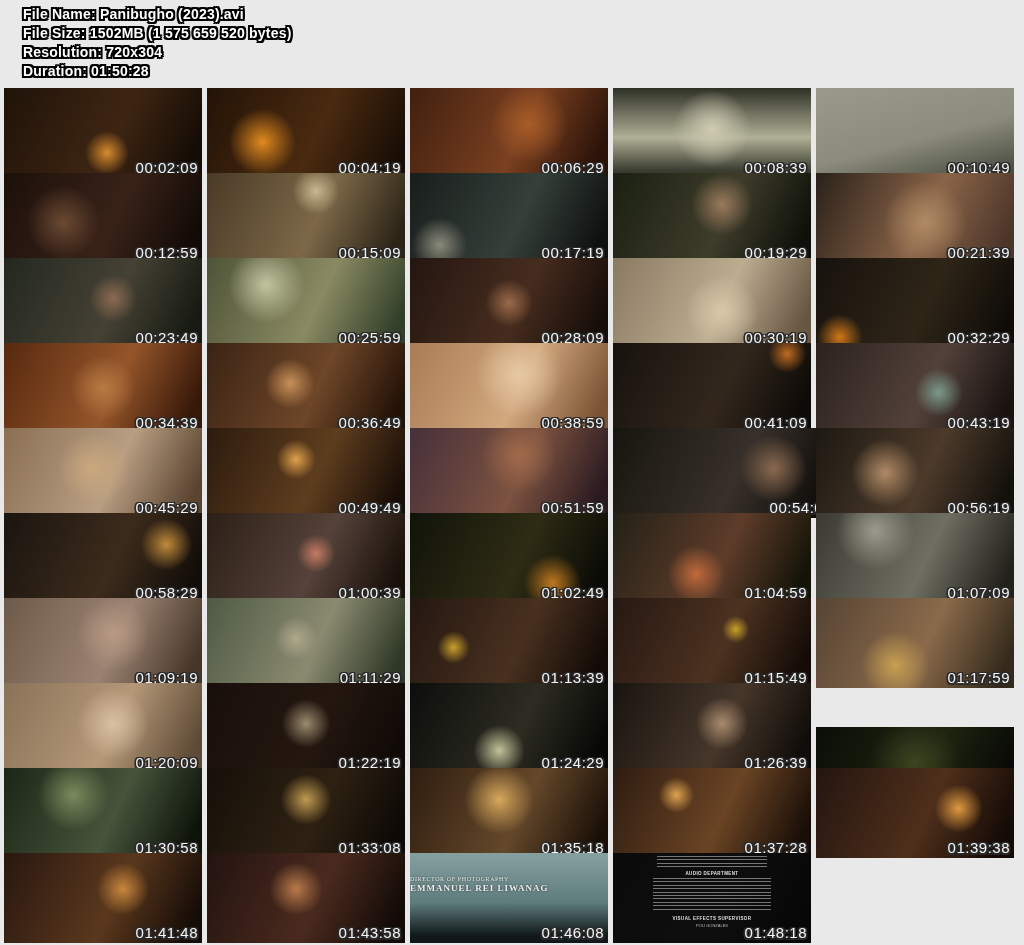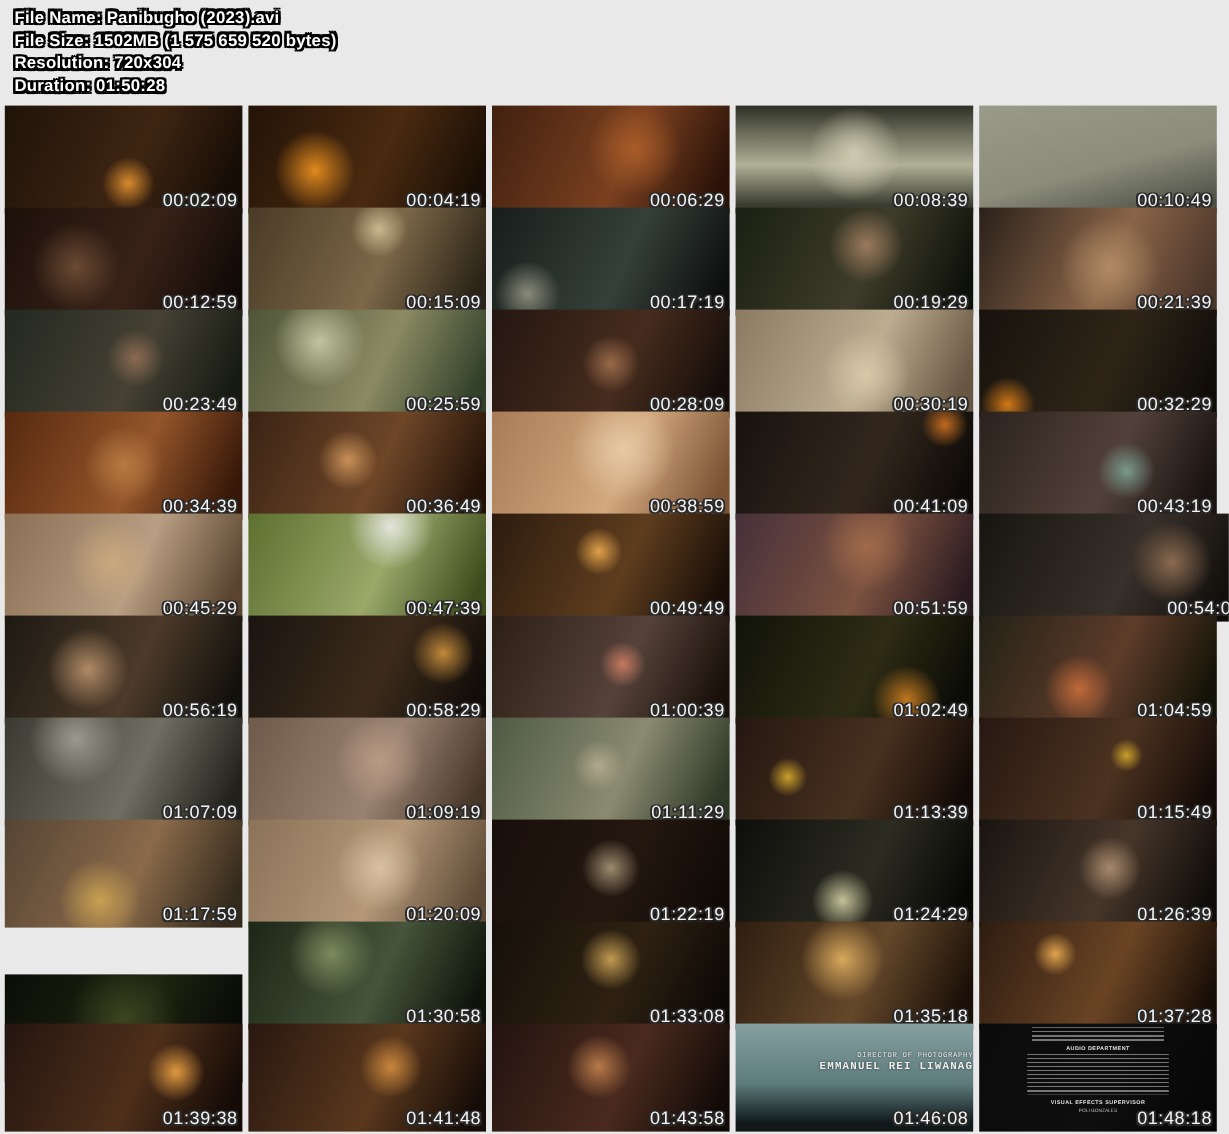--- a/index.html
+++ b/index.html
@@ -4,21 +4,21 @@
 <style>
   html,body{margin:0;padding:0;}
   body{
     width:1024px;height:945px;
     background:#e9e9e9;
     font-family:"Liberation Sans",sans-serif;
     position:relative;overflow:hidden;
   }
   
   .meta{
-    position:absolute;top:5px;left:12px;
+    position:absolute;top:5px;left:23px;
     font-size:14px;font-weight:bold;line-height:19px;
     color:#ffffff;
     text-shadow:
       -2px -2px 0 #000, 2px -2px 0 #000, -2px 2px 0 #000, 2px 2px 0 #000,
       -2px 0 0 #000, 2px 0 0 #000, 0 -2px 0 #000, 0 2px 0 #000,
       -1px -1px 0 #000, 1px -1px 0 #000, -1px 1px 0 #000, 1px 1px 0 #000;
     letter-spacing:0.2px;
   }
   
   .grid{
@@ -38,22 +38,22 @@
     color:#f5f5f5;letter-spacing:0.5px;
     text-shadow:
       -1.5px -1.5px 0 #2b2b2b, 1.5px -1.5px 0 #2b2b2b,
       -1.5px 1.5px 0 #2b2b2b, 1.5px 1.5px 0 #2b2b2b,
       -1.5px 0 0 #2b2b2b, 1.5px 0 0 #2b2b2b,
       0 -1.5px 0 #2b2b2b, 0 1.5px 0 #2b2b2b;
   }
   
   .caption{
     position:absolute;left:0;right:0;top:26%;
-    text-align:right;color:#efefef;
-    font-family:Liberation Mono, monospace;
+    text-align:left;color:#efefef;
+    font-family:Liberation Serif, serif;
     text-shadow:0 0 2px rgba(0,0,0,0.7);
   }
   .cap-top{font-size:6px;letter-spacing:0.6px;}
   .cap-main{font-size:9px;font-weight:bold;letter-spacing:1px;margin-top:1px;}
   
   .credits{
     position:absolute;inset:0;color:#cfcfcf;text-align:center;
   }
   .txtlines{
     margin:0 auto;width:96px;
@@ -175,24 +175,20 @@
   <div class="thumb" style="background: radial-gradient(circle at 62% 55%, rgb(122, 154, 138) 0%, rgba(0, 0, 0, 0) 18%), linear-gradient(115deg, rgb(44, 34, 29) 0%, rgb(82, 65, 58) 55%, rgb(25, 18, 16) 92%);">
 
     <span class="ts">00:43:19</span>
   </div>
 
   <div class="thumb" style="background: radial-gradient(circle at 45% 45%, rgb(202, 168, 126) 0%, rgba(0, 0, 0, 0) 30%), linear-gradient(115deg, rgb(138, 111, 85) 0%, rgb(184, 158, 130) 55%, rgb(90, 68, 48) 92%);">
 
     <span class="ts">00:45:29</span>
   </div>
 
-  <div class="thumb" style="background: radial-gradient(circle at 60% 12%, rgb(226, 228, 218) 0%, rgba(0, 0, 0, 0) 25%), linear-gradient(115deg, rgb(92, 112, 48) 0%, rgb(154, 168, 106) 55%, rgb(60, 76, 28) 92%);">
-
-    <span class="ts">00:47:39</span>
-  </div>
 
   <div class="thumb" style="background: radial-gradient(circle at 45% 35%, rgb(224, 161, 74) 0%, rgba(0, 0, 0, 0) 16%), linear-gradient(115deg, rgb(44, 27, 14) 0%, rgb(94, 61, 30) 55%, rgb(25, 14, 7) 92%);">
 
     <span class="ts">00:49:49</span>
   </div>
 
   <div class="thumb" style="background: radial-gradient(circle at 55% 30%, rgb(160, 106, 74) 0%, rgba(0, 0, 0, 0) 30%), linear-gradient(115deg, rgb(70, 48, 58) 0%, rgb(124, 82, 64) 55%, rgb(42, 26, 32) 92%);">
 
     <span class="ts">00:51:59</span>
   </div>

